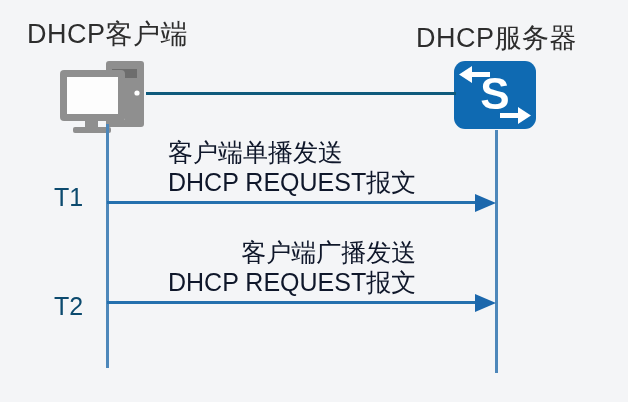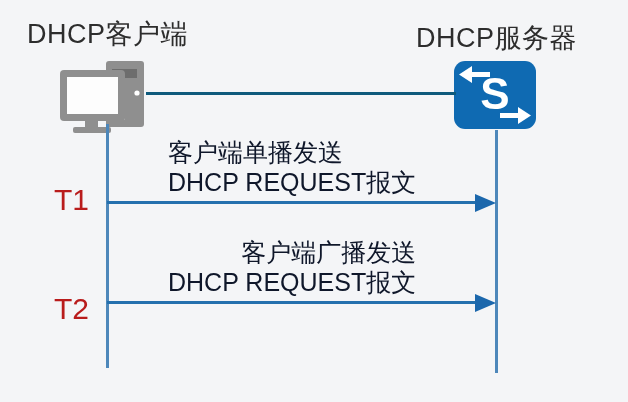--- a/index.html
+++ b/index.html
@@ -68,22 +68,22 @@
     border-top:9px solid transparent;
     border-bottom:9px solid transparent;
     border-left:21px solid #1b67ac;
   }
   .arrow1-head{left:475px;top:193.5px;}
   .arrow2-head{left:475px;top:293.5px;}
 
   .time-label{
     position:absolute;
     left:54px;
-    font-size:30px;
-    color:#b91c1c;
+    font-size:25px;
+    color:#0c4a6e;
   }
   .t1-label{top:183px;}
   .t2-label{top:292px;}
 </style>
 </head>
 <body>
 
 <div class="stage">
 
   <div class="actor-title client-title">DHCP客户端</div>

